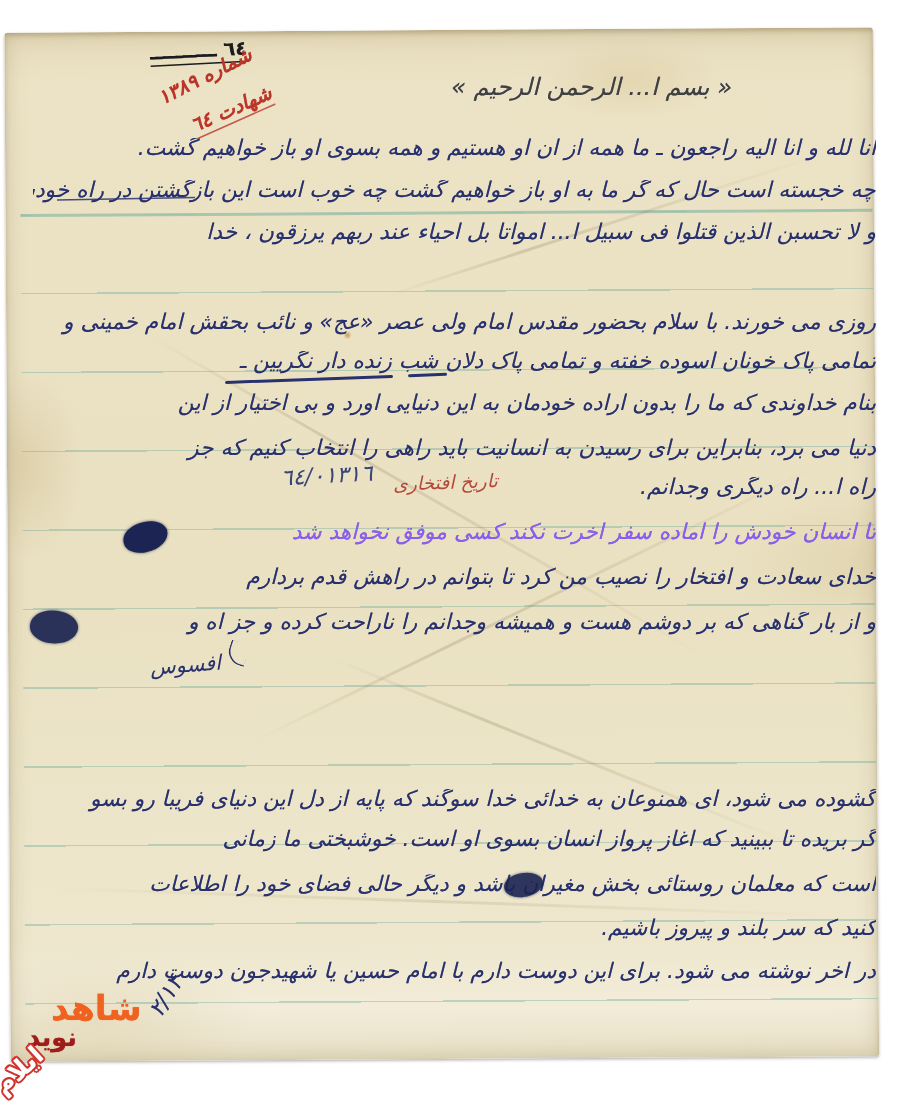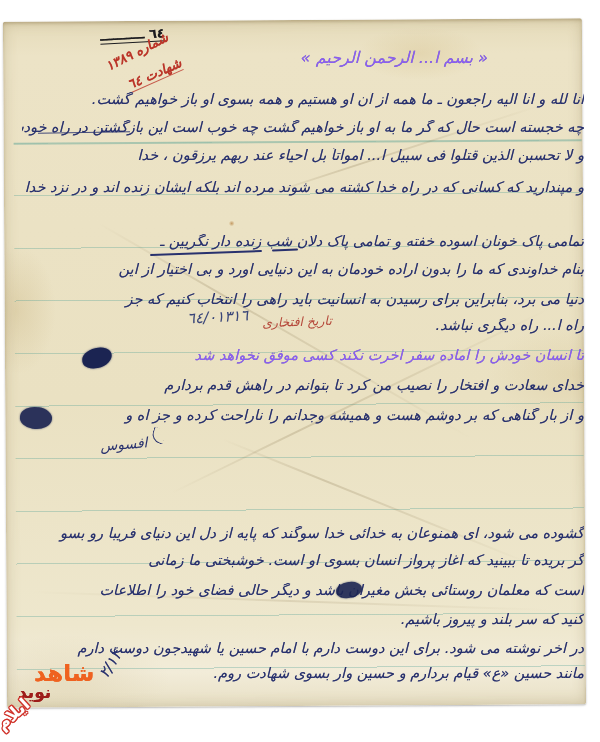--- a/index.html
+++ b/index.html
@@ -68,21 +68,21 @@
   }
   .red-note{
     position:absolute;color:#bb3529;font-size:13px;font-weight:bold;
     direction:rtl;white-space:nowrap;font-style:italic;
     text-shadow:0 0 .4px rgba(187,53,41,.5);
   }
   .red-note.n1{left:103px;top:44px;transform:rotate(-27deg);}
   .red-note.n2{left:126px;top:66px;transform:rotate(-24deg);border-bottom:1px solid rgba(187,53,41,.8);}
 
   .bismillah{
-    position:absolute;right:112px;top:48px;font-size:16px;color:#8b5cf6;
+    position:absolute;right:112px;top:48px;font-size:16px;color:#404040;
     direction:rtl;white-space:nowrap;font-style:italic;
     text-shadow:0 0 .4px rgba(36,46,104,.55);
   }
 
   
   .date-label{
     position:absolute;right:268px;top:314px;color:#b5483a;font-size:12.5px;
     direction:rtl;white-space:nowrap;font-style:italic;transform:rotate(-2deg);
   }
   .date-value{
@@ -157,34 +157,33 @@
 
   <div class="black-num">٦٤ ــــــــــ</div>
   <div class="red-note n1">شماره ۱۳۸۹</div>
   <div class="red-note n2">شهادت ٦٤</div>
 
   <div class="bismillah">« بسم ا... الرحمن الرحیم »</div>
 
   <div class="hw body-line" style="top:92px">انا لله و انا الیه راجعون ـ ما همه از آن او هستیم و همه بسوی او باز خواهیم گشت.</div>
   <div class="hw body-line" style="top:120px">چه خجسته است حال که گر ما به او باز خواهیم گشت چه خوب است این بازگشتن در راه خودش باشد.</div>
   <div class="hw body-line" style="top:148px">و لا تحسبن الذین قتلوا فی سبیل ا... امواتاً بل احیاء عند ربهم یرزقون ، خدا</div>
-  <div class="hw body-line" style="top:180px">و مپندارید که کسانی که در راه خدا کشته می شوند مرده اند بلکه ایشان زنده اند و در نزد خدا</div>
+  <div class="hw body-line" style="top:208px">روزی می خورند.   با سلام بحضور مقدس امام ولی عصر «عج» و نائب بحقش امام خمینی و</div>
   <div class="hw body-line" style="top:234px">تمامی پاک خونان آسوده خفته و تمامی پاک دلان شب زنده دار نگریین ـ</div>
   <div class="hw body-line" style="top:262px">بنام خداوندی که ما را بدون اراده خودمان به این دنیایی آورد و بی اختیار از این</div>
   <div class="hw body-line" style="top:292px">دنیا می برد، بنابراین برای رسیدن به انسانیت باید راهی را انتخاب کنیم که جز</div>
-  <div class="hw body-line" style="top:318px">راه ا... راه دیگری نباشد.</div>
+  <div class="hw body-line" style="top:318px">راه ا... راه دیگری وجدانم.</div>
   <div class="hw body-line ink-dark" style="top:348px">تا انسان خودش را آماده سفر آخرت نکند کسی موفق نخواهد شد</div>
   <div class="hw body-line" style="top:378px">خدای سعادت و افتخار را نصیب من کرد تا بتوانم در راهش قدم بردارم</div>
   <div class="hw body-line" style="top:408px">و از بار گناهی که بر دوشم هست و همیشه وجدانم را ناراحت کرده و جز آه و</div>
   <div class="hw body-line" style="top:526px">گشوده می شود، ای همنوعان به خدائی خدا سوگند که پایه از دل این دنیای فریبا رو بسو</div>
   <div class="hw body-line" style="top:553px">گر بریده تا ببینید که آغاز پرواز انسان بسوی او است. خوشبختی ما زمانی</div>
   <div class="hw body-line" style="top:583px">است که معلمان روستائی بخش مغیران باشد و دیگر حالی فضای خود را اطلاعات</div>
   <div class="hw body-line" style="top:612px">کنید که سر بلند و پیروز باشیم.</div>
   <div class="hw body-line" style="top:641px">در آخر نوشته می شود. برای این دوست دارم با امام حسین یا شهیدجون دوست دارم</div>
-  <div class="hw body-line" style="top:666px">مانند حسین «ع» قیام بردارم و حسین وار بسوی شهادت روم.</div>
 
   <div class="date-label">تاریخ افتخاری</div>
   <div class="date-value">٦٤/٠١٣١٦</div>
 
   <div class="caret-mark"></div>
   <div class="inserted-word">افسوس</div>
 
   <div class="uline uline-a"></div>
   <div class="dash-line dash-a"></div>
   <div class="dash-line dash-b"></div>

